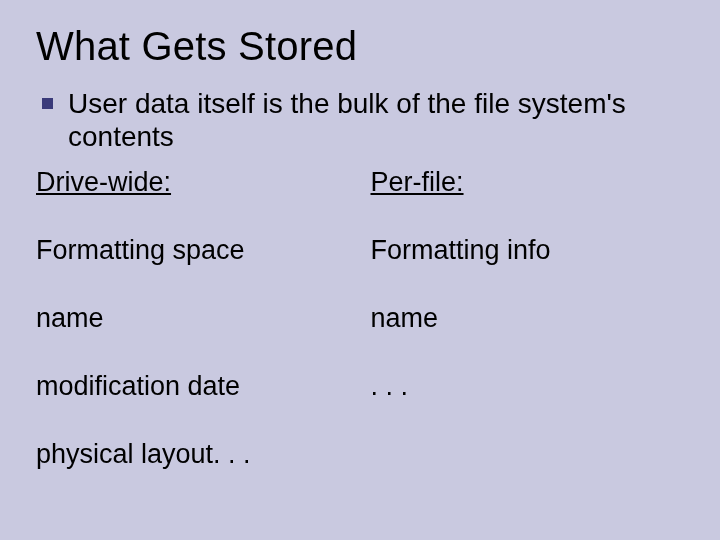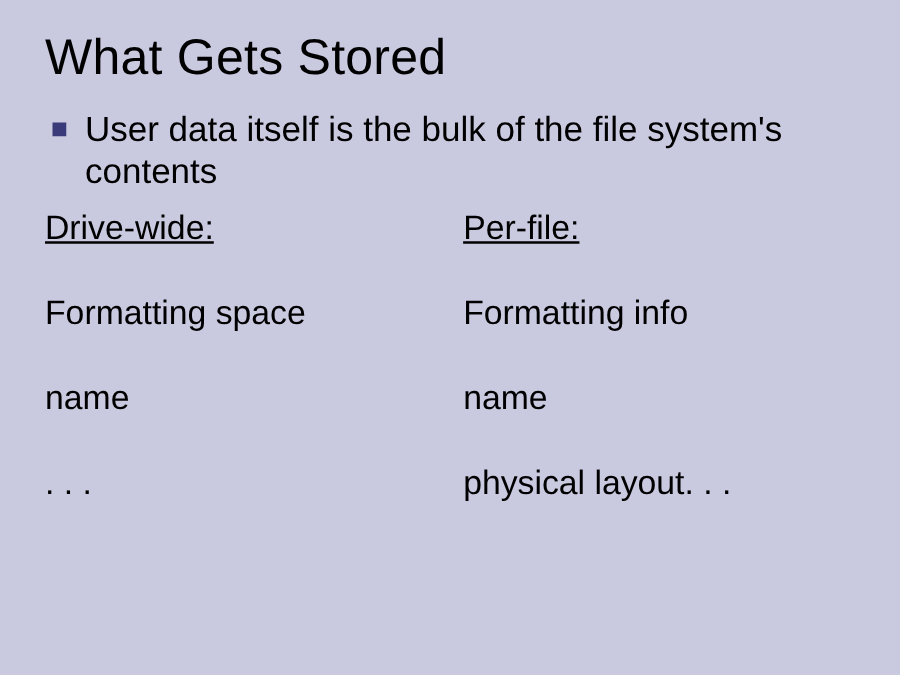--- a/index.html
+++ b/index.html
@@ -79,18 +79,19 @@
   <div class="table">
     <div class="cell hdr">Drive-wide:</div>
     <div class="cell hdr">Per-file:</div>
 
     <div class="cell">Formatting space</div>
     <div class="cell">Formatting info</div>
 
     <div class="cell">name</div>
     <div class="cell">name</div>
 
+    <div class="cell">modification date</div>
 
     <div class="cell">. . .</div>
     <div class="cell">physical layout. . .</div>
   </div>
 
 </div>
 
 </body></html>

